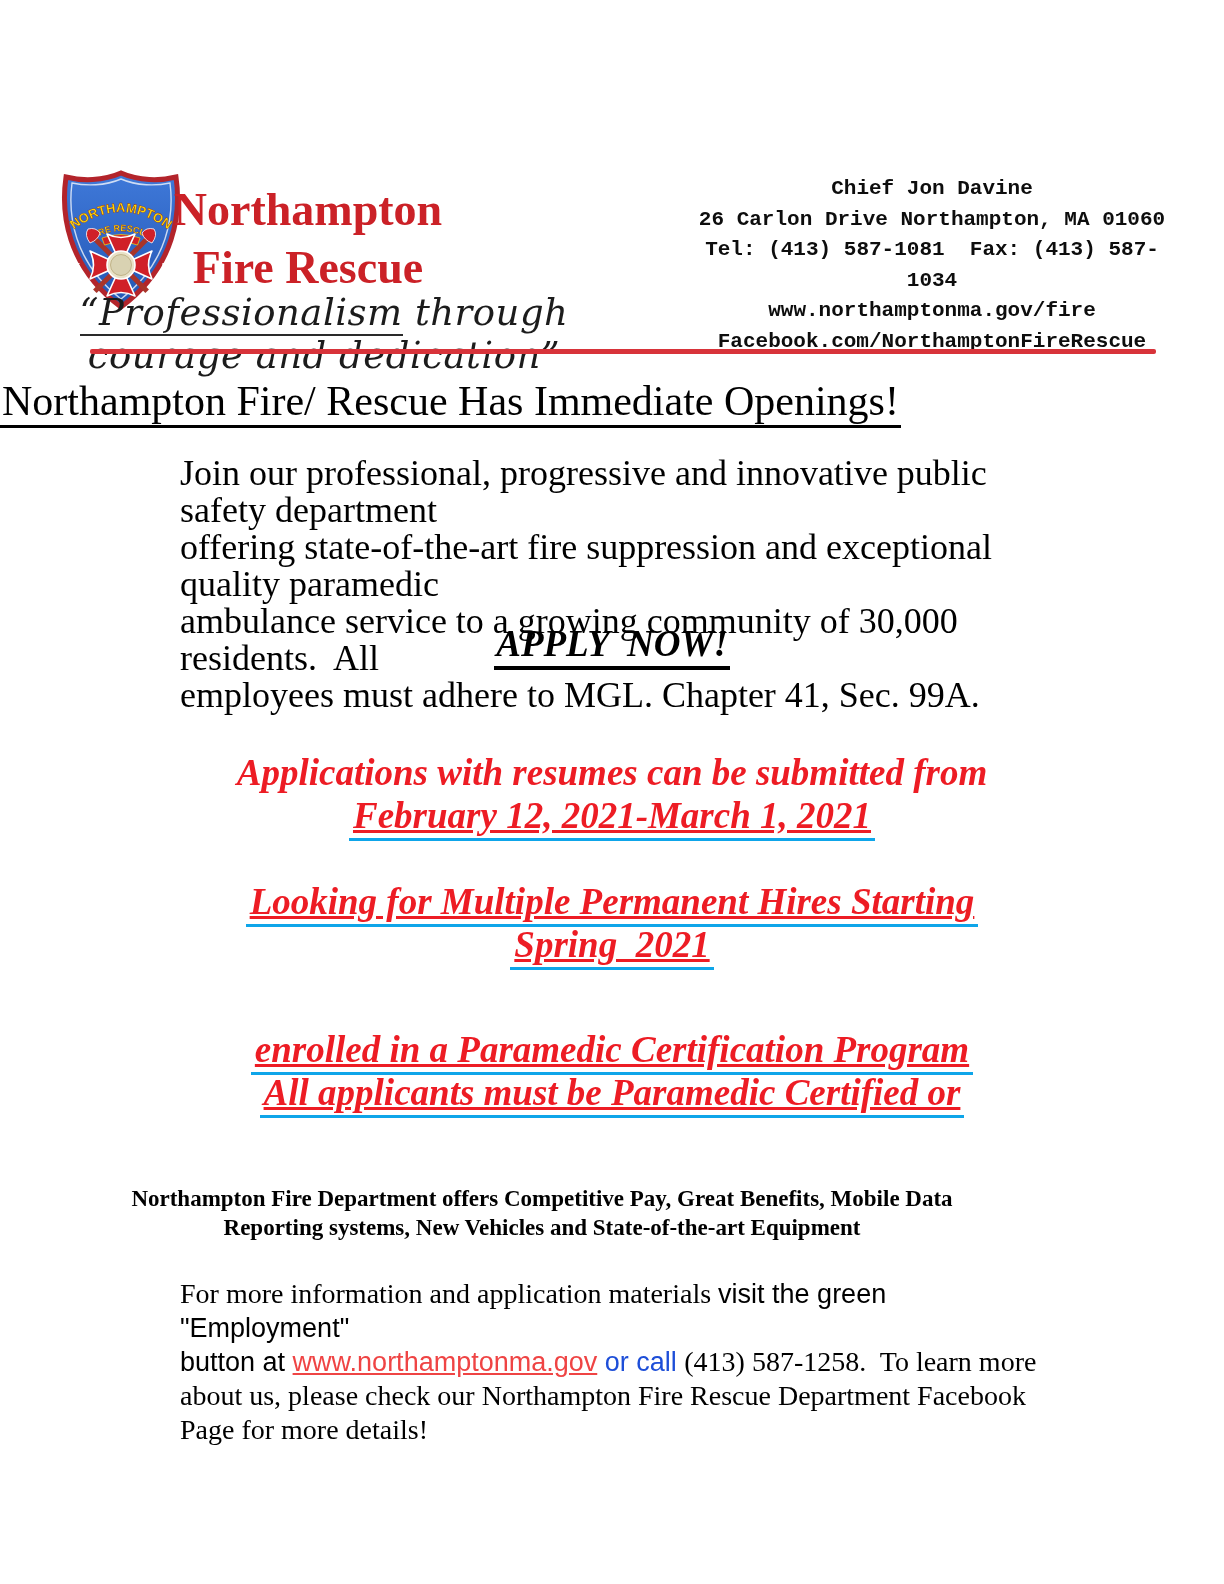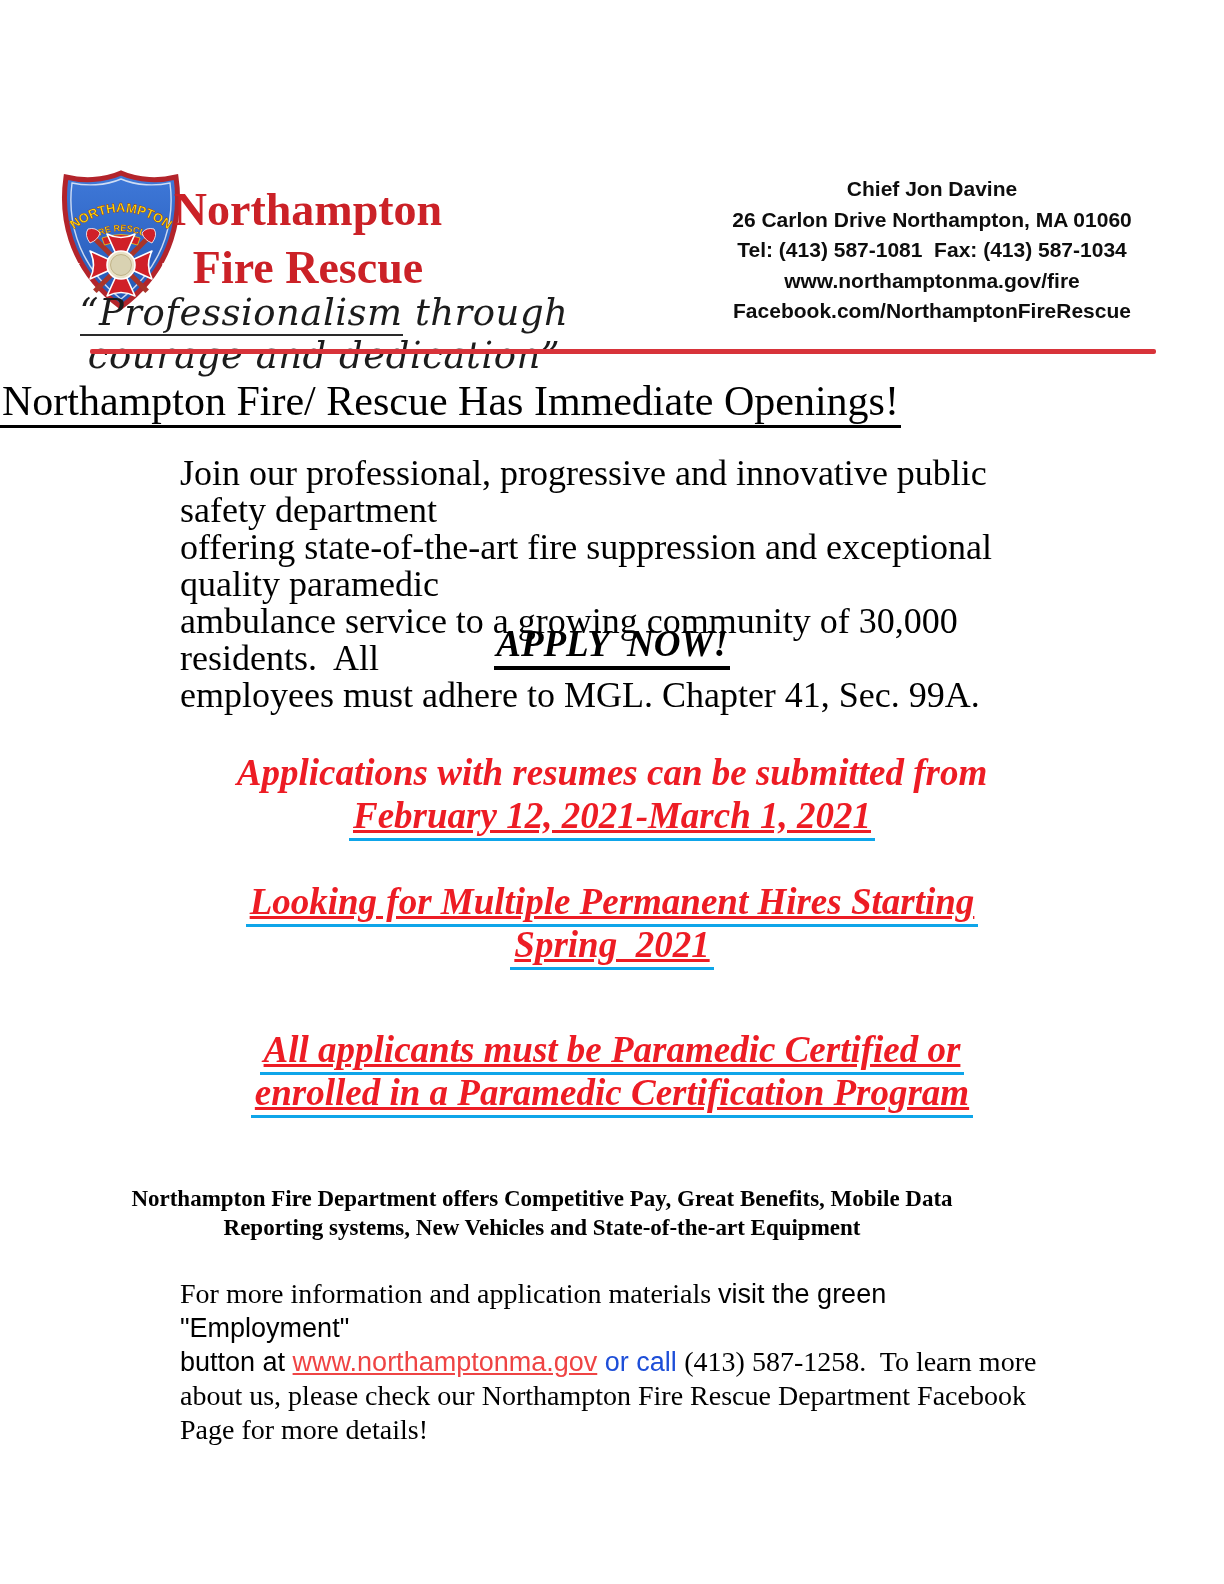--- a/index.html
+++ b/index.html
@@ -21,21 +21,21 @@
     font-size:46px; line-height:58px;
   }
   .tagline {
     position:absolute; left:44px; top:291px; width:560px;
     text-align:center; font-style:italic; font-size:37px; color:#1c1c1c;
     font-family:"DejaVu Serif", serif; letter-spacing:0.5px;
   }
   .tagline .lead { border-bottom:2px solid #2a2a2a; }
   .contact {
     position:absolute; left:698px; top:174px; width:468px;
-    text-align:center; font-family:Liberation Sans, sans-serif;
+    text-align:center; font-family:Liberation Mono, monospace;
     font-weight:bold; font-size:21px; line-height:30.5px; color:#0d0d0d;
   }
   .rule { position:absolute; left:90px; top:349px; width:1066px; height:5px; background:#d8333a; border-radius:2px; }
 
   
   .doc-title { position:absolute; left:0; top:377px; width:1224px; font-size:42px; }
   .doc-title span { border-bottom:3px solid #000; padding:0 2px 1px 2px; }
 
   .intro { position:absolute; left:180px; top:455px; width:880px; font-size:36px; line-height:37px; }
 
@@ -140,22 +140,22 @@
     <div class="rline"><span class="nu">Applications with resumes can be submitted from</span></div>
     <div class="rline"><span class="u">February 12, 2021-March 1, 2021</span></div>
   </div>
 
   <div class="red-block red-hire">
     <div class="rline"><span class="u">Looking for Multiple Permanent Hires Starting</span></div>
     <div class="rline"><span class="u">Spring  2021</span></div>
   </div>
 
   <div class="red-block red-para">
+    <div class="rline"><span class="u">enrolled in a Paramedic Certification Program</span></div>
     <div class="rline"><span class="u">All applicants must be Paramedic Certified or</span></div>
-    <div class="rline"><span class="u">enrolled in a Paramedic Certification Program</span></div>
   </div>
 
   <div class="benefits pre">Northampton Fire Department offers Competitive Pay, Great Benefits, Mobile Data
 Reporting systems, New Vehicles and State-of-the-art Equipment</div>
 
   <div class="closing"><span>For more information and application materials </span><span class="sans">visit the green "Employment"
 button at </span><span class="sans link">www.northamptonma.gov</span><span class="sans purple"> or call </span><span>(413) 587-1258.  To learn more
 about us, please check our Northampton Fire Rescue Department Facebook
 Page for more details!</span></div>
 

